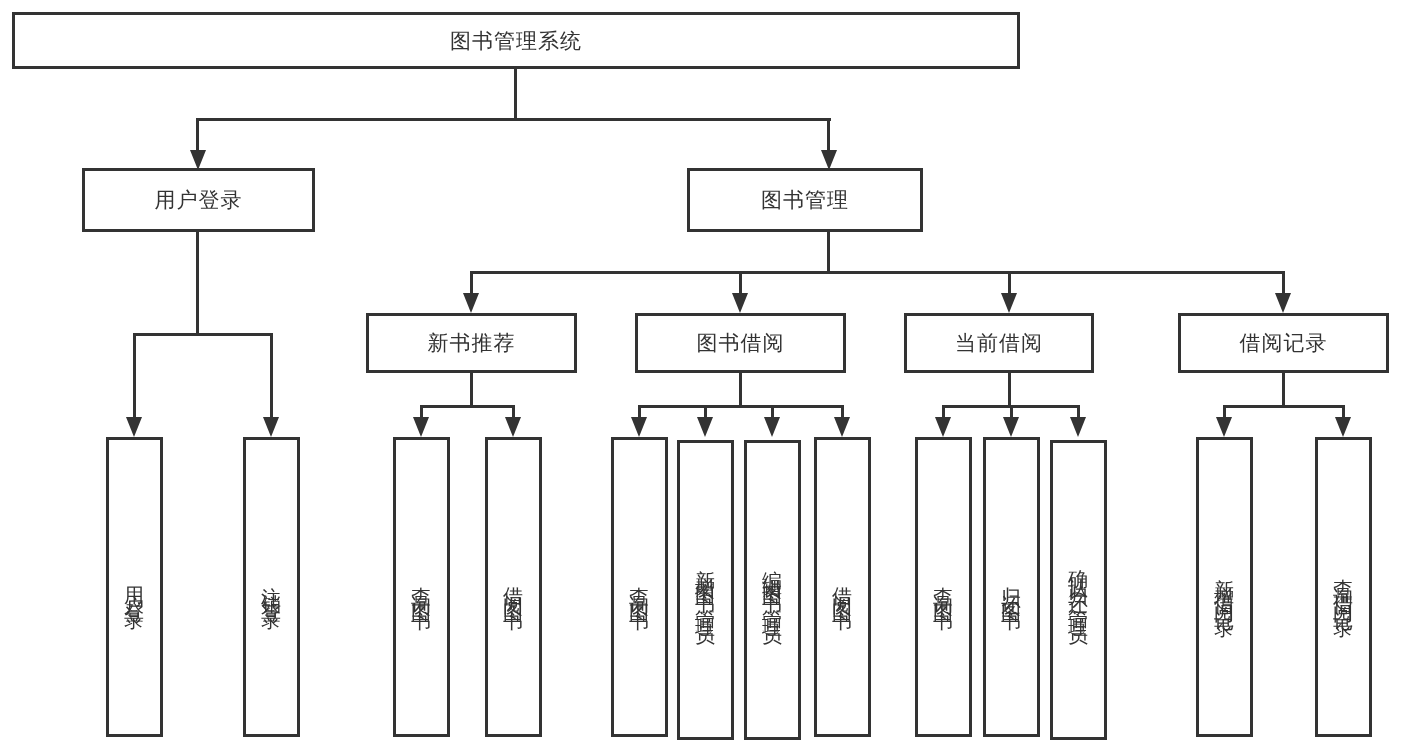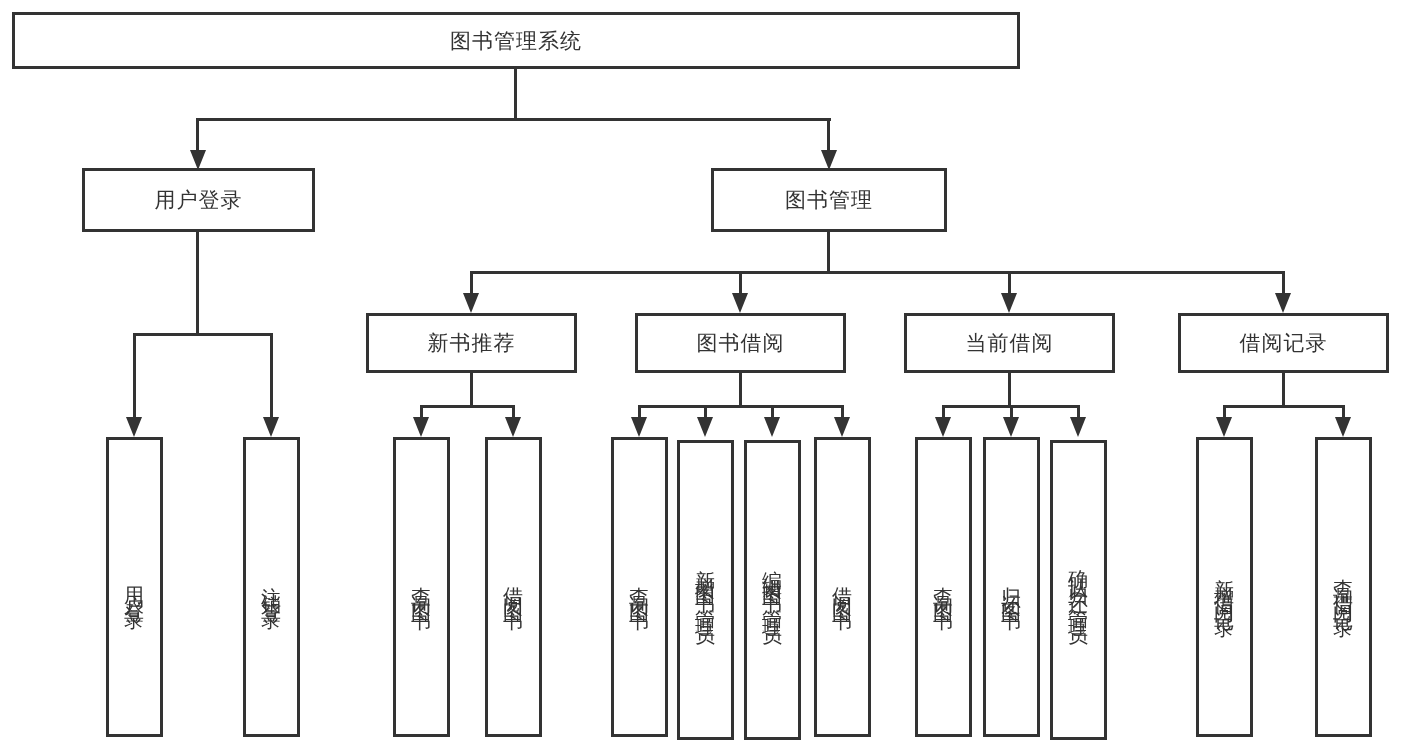--- a/index.html
+++ b/index.html
@@ -110,25 +110,25 @@
   <div class="vl" style="left:1282px;top:372px;height:35px"></div>
   <div class="hl" style="left:1223px;top:405px;width:122px"></div>
   <div class="vl" style="left:1223px;top:405px;height:18px"></div>
   <div class="vl" style="left:1342px;top:405px;height:18px"></div>
   <div class="arr" style="left:1216px;top:417px"></div>
   <div class="arr" style="left:1335px;top:417px"></div>
 
   <div class="box h" style="left:12px;top:12px;width:1008px;height:57px">图书管理系统</div>
 
   <div class="box h" style="left:82px;top:168px;width:233px;height:64px">用户登录</div>
-  <div class="box h" style="left:711px;top:168px;width:236px;height:64px">图书管理</div>
+  <div class="box h" style="left:687px;top:168px;width:236px;height:64px">图书管理</div>
 
   <div class="box h" style="left:366px;top:313px;width:211px;height:60px">新书推荐</div>
   <div class="box h" style="left:635px;top:313px;width:211px;height:60px">图书借阅</div>
-  <div class="box h" style="left:904px;top:313px;width:211px;height:60px">当前借阅</div>
+  <div class="box h" style="left:904px;top:313px;width:190px;height:60px">当前借阅</div>
   <div class="box h" style="left:1178px;top:313px;width:211px;height:60px">借阅记录</div>
 
   <div class="box v" style="left:106px;top:437px;width:57px;height:300px">
     <span class="vtext">用户登录</span>
   </div>
   <div class="box v" style="left:243px;top:437px;width:57px;height:300px">
     <span class="vtext">注销登录</span>
   </div>
 
   <div class="box v" style="left:393px;top:437px;width:57px;height:300px">

